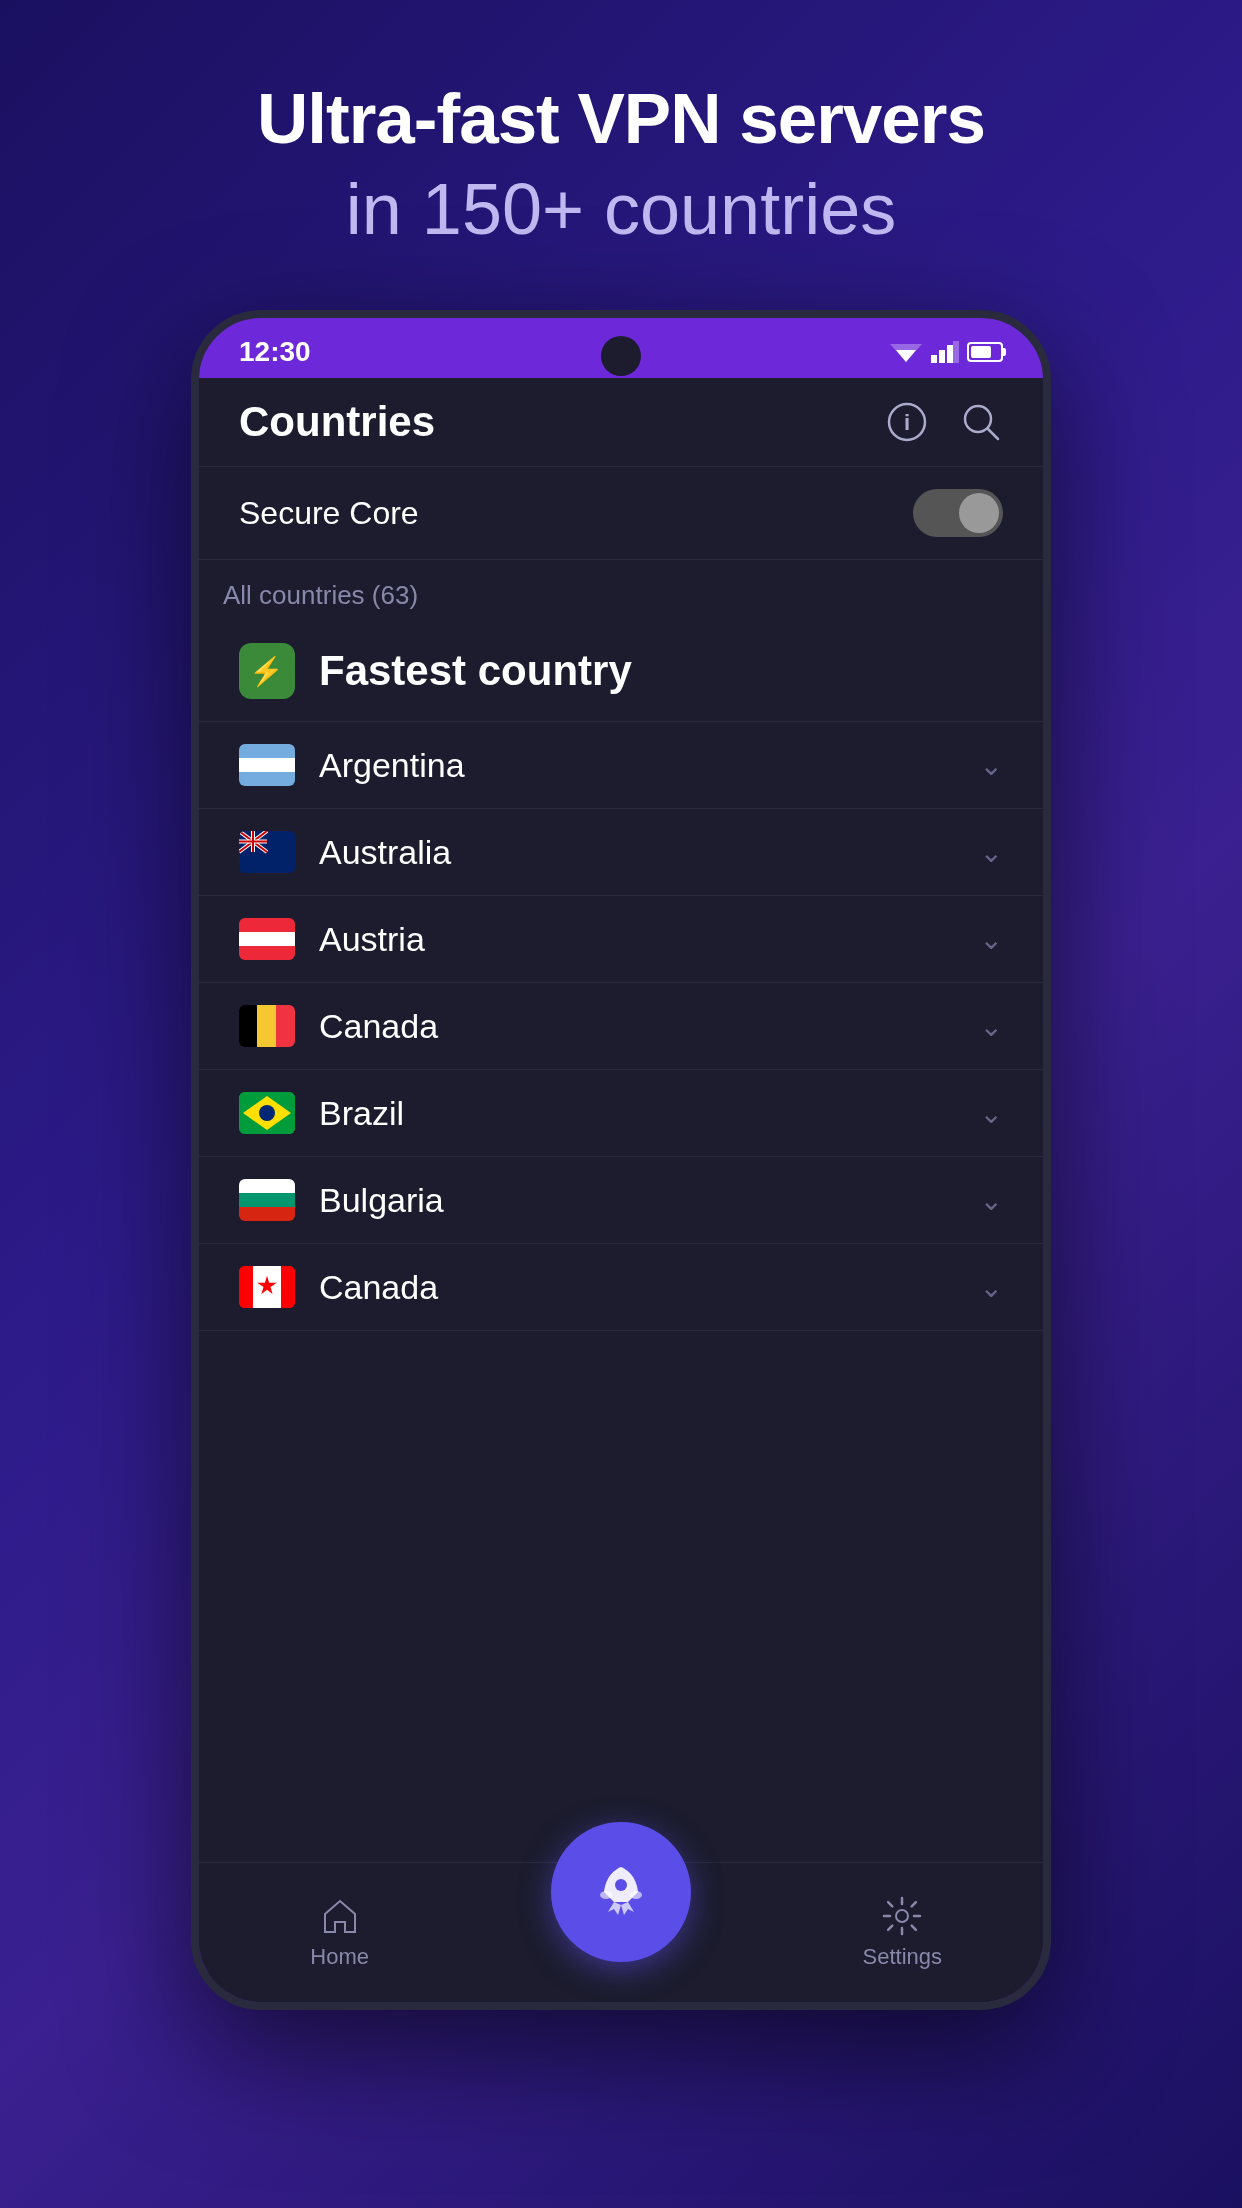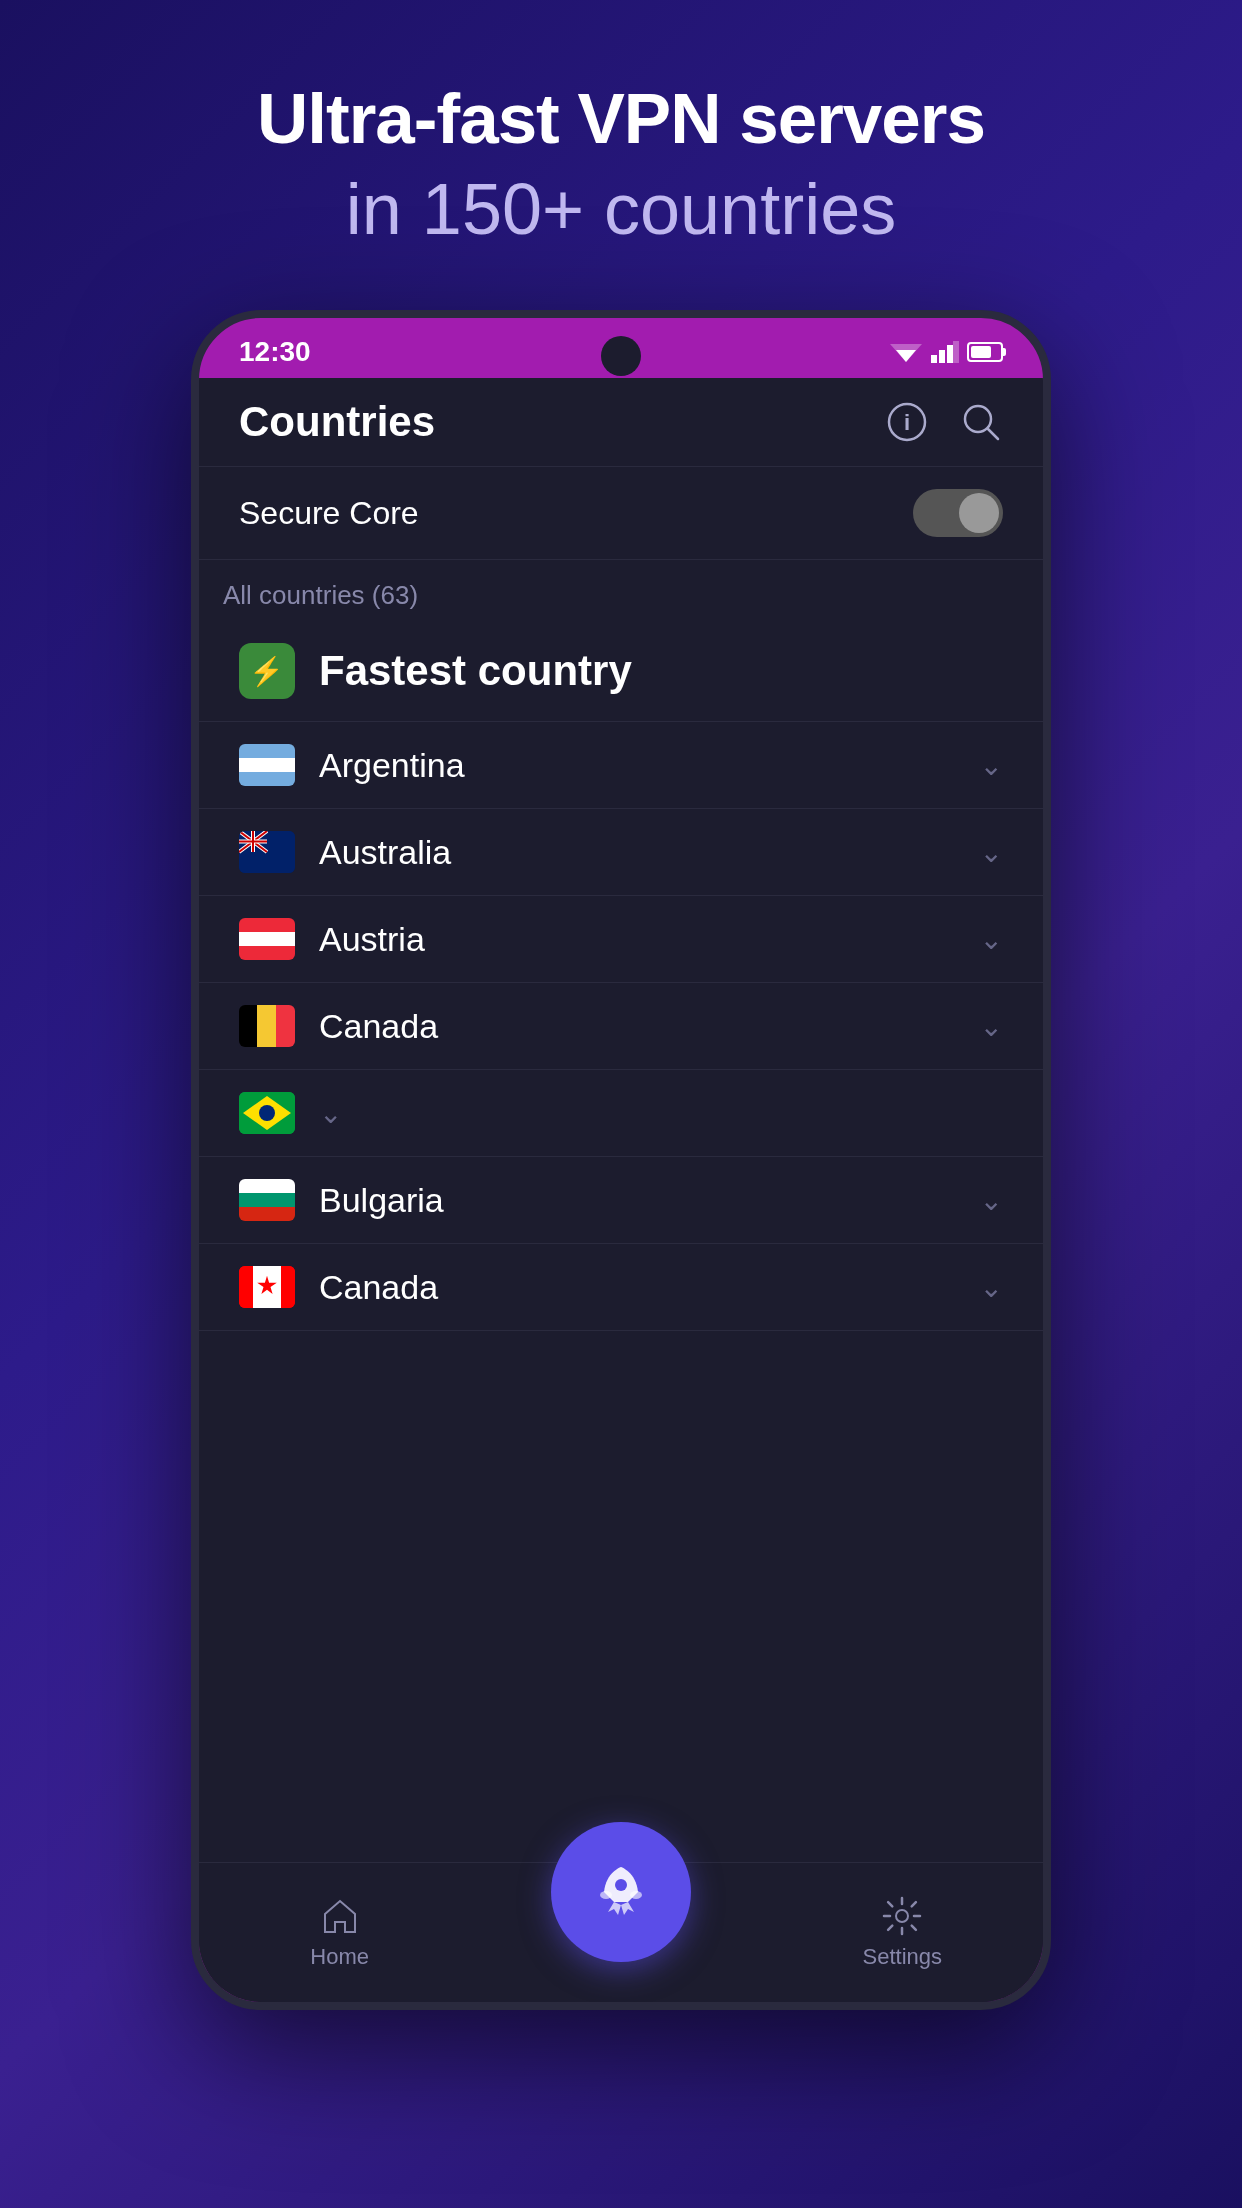--- a/index.html
+++ b/index.html
@@ -33,21 +33,21 @@
     .header-subtitle {
       font-size: 72px;
       font-weight: 400;
       color: #c0b8f0;
       margin-top: 10px;
     }
 
     .phone-container {
       width: 860px;
       height: 1700px;
-      background: #a21caf;
+      background: #6d28d9;
       border-radius: 70px;
       border: 8px solid #2a2a3e;
       position: relative;
       overflow: hidden;
       box-shadow: 0 40px 120px rgba(0,0,0,0.6);
     }
 
     
     .phone-notch {
       position: absolute;
@@ -447,20 +447,21 @@
       </div>
 
       <div class="country-row">
         <div class="country-flag flag-brazil">
           <svg width="56" height="42" viewBox="0 0 56 42">
             <rect width="56" height="42" fill="#009c3b"></rect>
             <polygon points="28,4 52,21 28,38 4,21" fill="#fedf00"></polygon>
             <circle cx="28" cy="21" r="8" fill="#002776"></circle>
           </svg>
         </div>
+        <span class="country-name">Brazil</span>
         <span class="chevron-icon">⌄</span>
       </div>
 
       <div class="country-row">
         <div class="country-flag flag-bulgaria"></div>
         <span class="country-name">Bulgaria</span>
         <span class="chevron-icon">⌄</span>
       </div>
 
       <div class="country-row">

